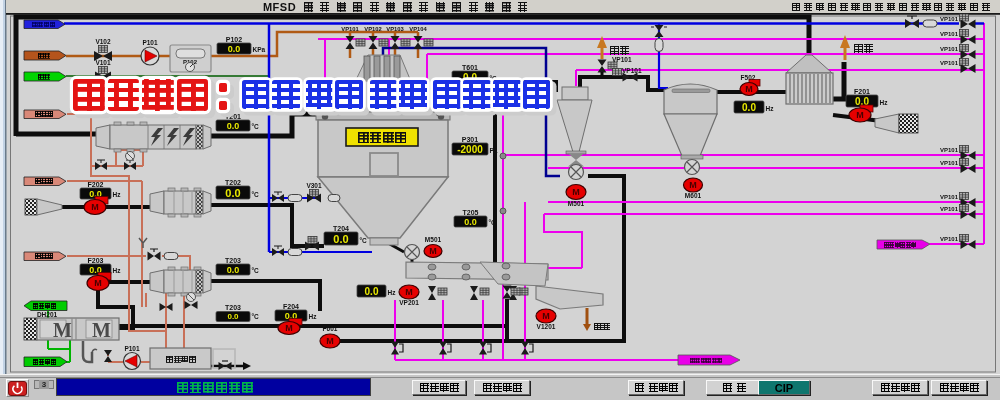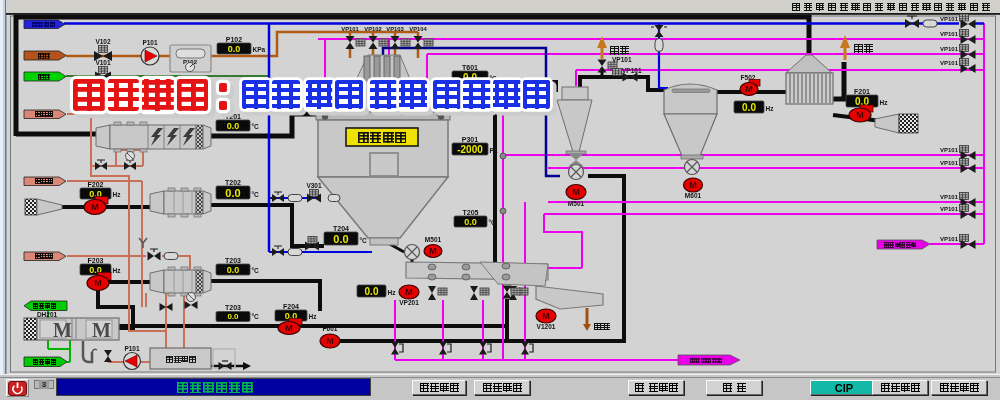--- a/index.html
+++ b/index.html
@@ -490,20 +490,39 @@
       <polygon points="678,355 730,355 740,360 730,365 678,365" fill="#e800e8" stroke="#555" stroke-width="0.8"></polygon>
 <polygon points="24,20 58,20 65,24.25 58,28.5 24,28.5" fill="#2222dd" stroke="#222" stroke-width="0.8"></polygon>
       <polygon points="24,51 59,51 66,55.5 59,60 24,60" fill="#b4541c" stroke="#222" stroke-width="0.8"></polygon>
       <polygon points="24,72 59,72 66,76.5 59,81 24,81" fill="#00d400" stroke="#222" stroke-width="0.8"></polygon>
       <polygon points="24,110 59,110 66,114.25 59,118.5 24,118.5" fill="#d98878" stroke="#222" stroke-width="0.8"></polygon>
       <polygon points="24,177 59,177 66,181.25 59,185.5 24,185.5" fill="#d98878" stroke="#222" stroke-width="0.8"></polygon>
       <polygon points="24,252 59,252 66,256.25 59,260.5 24,260.5" fill="#d98878" stroke="#222" stroke-width="0.8"></polygon>
       <polygon points="67,301 31,301 24,305.75 31,310.5 67,310.5" fill="#00cc00" stroke="#222" stroke-width="0.8"></polygon>
       <polygon points="24,357 60,357 67,361.75 60,366.5 24,366.5" fill="#00cc00" stroke="#222" stroke-width="0.8"></polygon>
 </svg>
+<div style="position:absolute;left:237px;top:1px;width:320px;height:12px;display:flex;align-items:center;justify-content:center;font-weight:bold;color:#111">
+      <span style="font-size:11px;letter-spacing:0.5px">MFSD</span>
+      <span class="zhi tt" style="font-size:10px;color:#111;margin-left:4px">
+        <span class="g sm p0"></span>
+        <span class="g sm p1"></span>
+        <span class="g sm p2"></span>
+        <span class="g sm p0"></span>
+        <span class="g sm p1"></span>
+        <span class="g sm p2"></span>
+        <span class="g sm p0"></span>
+        <span class="g sm p1"></span>
+        <span class="g sm p2"></span>
+        <span class="g sm p0"></span>
+        <span class="g sm p1"></span>
+        <span class="g sm p2"></span>
+        <span class="g sm p0"></span>
+        <span class="g sm p1"></span>
+      </span>
+    </div>
     <div class="zh cc" style="left:789px;top:2.5px;width:204px;font-size:9px;color:#111;">
       <span class="g sm p0"></span>
       <span class="g sm p1"></span>
       <span class="g sm p2"></span>
       <span class="g sm p0"></span>
       <span class="g sm p1"></span>
       <span class="g sm p2"></span>
       <span class="g sm p0"></span>
       <span class="g sm p1"></span>
       <span class="g sm p2"></span>
@@ -640,21 +659,21 @@
         <span class="g sm p0"></span>
       </span>
     </div>
     <div class="btn" style="left:706px;width:56px;background:#d2d2d2">
       <span class="zh" style="position:static;font-size:10px;color:#000;display:inline-flex">
         <span class="g sm p0"></span>
         <span class="sp"></span>
         <span class="g sm p1"></span>
       </span>
     </div>
-    <div class="btn" style="left:810px;width:68px;background:#14b8a6">
+    <div class="btn" style="left:758px;width:52px;background:#0f766e">
       <span style="font-size:11px;font-weight:bold;color:#000">CIP</span>
     </div>
     <div class="btn" style="left:872px;width:56px;background:#d2d2d2">
       <span class="zh" style="position:static;font-size:10px;color:#000;display:inline-flex">
         <span class="g sm p0"></span>
         <span class="g sm p1"></span>
         <span class="g sm p2"></span>
         <span class="g sm p0"></span>
       </span>
     </div>

